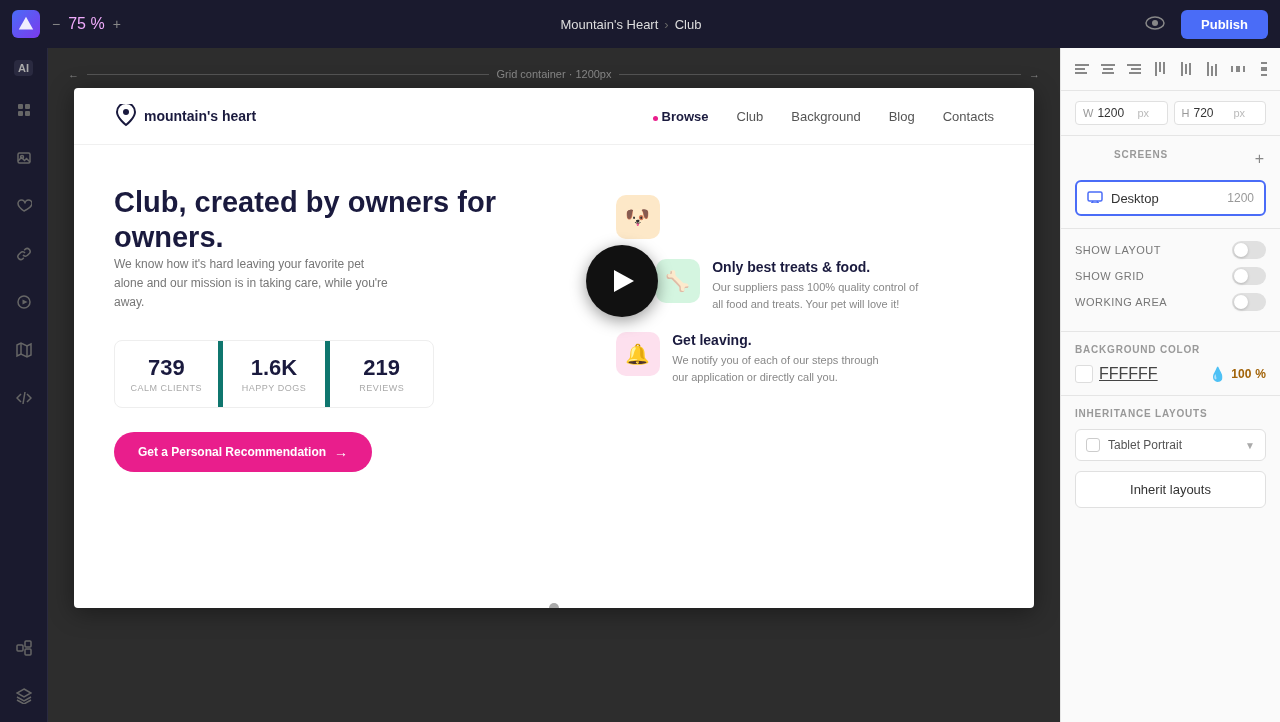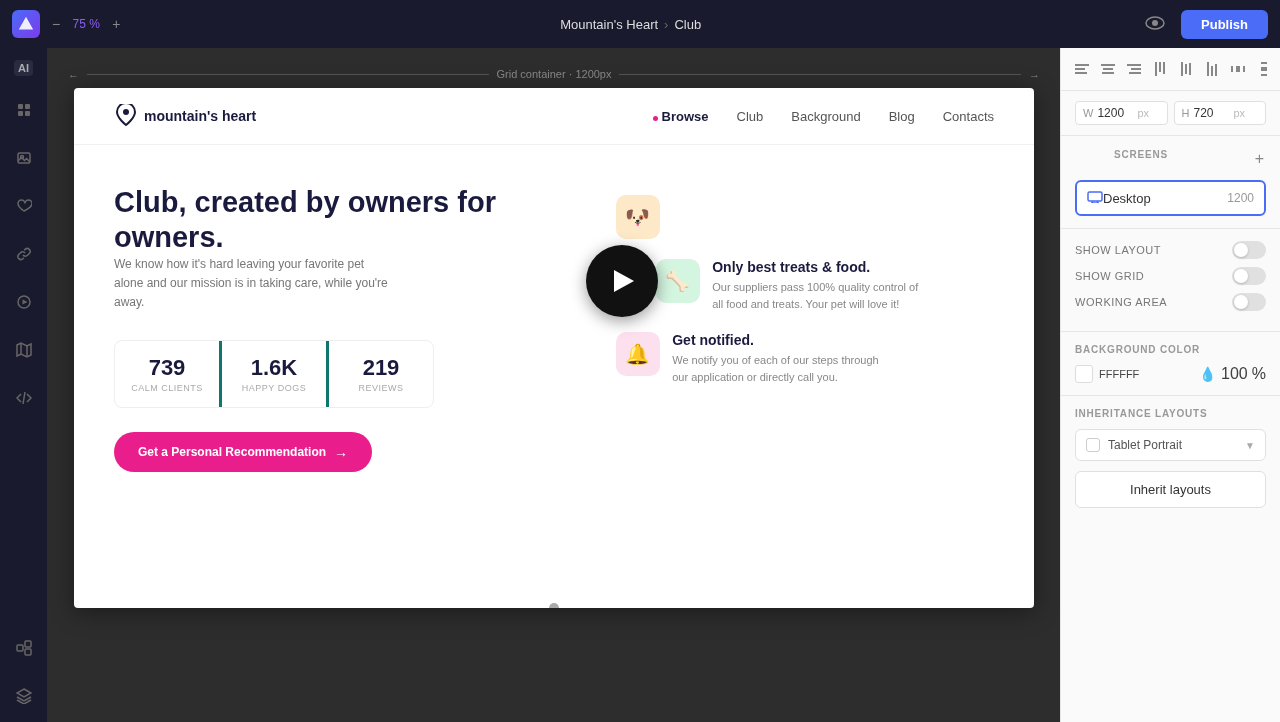--- a/index.html
+++ b/index.html
@@ -17,21 +17,21 @@
     }
     .topbar-left { display: flex; align-items: center; gap: 8px; }
     .topbar-center { display: flex; align-items: center; gap: 6px; color: #aaa; font-size: 13px; }
     .topbar-center span { color: #ddd; }
     .topbar-center .sep { color: #666; }
     .topbar-right { display: flex; align-items: center; gap: 8px; }
     .app-logo { width: 28px; height: 28px; background: linear-gradient(135deg, #4a6cf7, #7c3aed); border-radius: 6px; display: flex; align-items: center; justify-content: center; }
     .app-logo svg { width: 18px; height: 18px; fill: white; }
     .zoom-control { display: flex; align-items: center; gap: 4px; color: #ccc; font-size: 12px; }
     .zoom-btn { background: none; border: none; color: #888; cursor: pointer; font-size: 14px; padding: 2px 4px; }
-    .zoom-value { color: #8b5cf6; font-size: 12px; min-width: 36px; text-align: center; }
+    .zoom-value { color: #f0abfc; font-size: 16px; min-width: 36px; text-align: center; }
     .preview-btn { background: none; border: none; color: #888; cursor: pointer; padding: 4px 8px; }
     .publish-btn { background: #4a6cf7; color: white; border: none; border-radius: 6px; padding: 7px 20px; font-size: 13px; font-weight: 600; cursor: pointer; }
 
     
     .main-layout { display: flex; flex: 1; overflow: hidden; }
 
     
     .left-sidebar {
       width: 48px;
       background: #1a1a2e;
@@ -92,21 +92,21 @@
     .site-nav-links { display: flex; align-items: center; gap: 28px; }
     .nav-link { font-size: 13px; color: #555; text-decoration: none; cursor: pointer; }
     .nav-link.active { color: #1a1a3e; font-weight: 700; position: relative; }
     .nav-dot { width: 5px; height: 5px; background: #e91e8c; border-radius: 50%; display: inline-block; margin-right: 4px; }
 
     .site-hero { display: flex; padding: 40px 40px 30px; gap: 30px; }
     .hero-left { flex: 1; }
     .hero-title { font-size: 29px; font-weight: 800; color: #1a1a3e; line-height: 1.2; margin-bottom: 0; }
     .hero-desc { font-size: 12px; color: #777; line-height: 1.6; max-width: 280px; margin-bottom: 28px; }
     .stats-row { display: flex; gap: 0; background: white; border: 1px solid #eee; border-radius: 8px; overflow: hidden; max-width: 320px; }
-    .stat-item { flex: 1; padding: 14px 12px; text-align: center; border-right: 3px solid #0f766e; }
+    .stat-item { flex: 1; padding: 14px 12px; text-align: center; border-right: 5px solid #0f766e; }
     .stat-item:last-child { border-right: none; }
     .stat-value { font-size: 22px; font-weight: 800; color: #1a1a3e; }
     .stat-label { font-size: 9px; color: #aaa; text-transform: uppercase; letter-spacing: 0.5px; margin-top: 2px; }
     .cta-btn { display: inline-flex; align-items: center; gap: 8px; background: #e91e8c; color: white; border: none; border-radius: 24px; padding: 12px 24px; font-size: 12px; font-weight: 600; cursor: pointer; margin-top: 24px; }
     .cta-arrow { font-size: 14px; }
 
     .hero-right { flex: 0.8; position: relative; padding-top: 10px; }
     .feature-card { margin-bottom: 20px; }
     .feature-header { display: flex; align-items: flex-start; gap: 12px; margin-bottom: 4px; }
     .feature-icon { width: 44px; height: 44px; border-radius: 10px; display: flex; align-items: center; justify-content: center; font-size: 20px; flex-shrink: 0; }
@@ -173,21 +173,21 @@
     .dim-input { border: none; outline: none; font-size: 12px; color: #333; width: 36px; background: transparent; }
     .dim-unit { font-size: 11px; color: #bbb; }
 
     .panel-section { padding: 12px 14px; border-bottom: 1px solid #e5e5e5; }
     .panel-section-title { font-size: 10px; font-weight: 700; color: #999; text-transform: uppercase; letter-spacing: 0.8px; margin-bottom: 10px; }
 
     
     .screen-item {
       display: flex;
       align-items: center;
-      gap: 0;
+      gap: 8px;
       background: white;
       border: 2px solid #4a6cf7;
       border-radius: 6px;
       padding: 8px 10px;
       cursor: pointer;
     }
     .screen-icon { color: #4a6cf7; font-size: 14px; }
     .screen-name { font-size: 13px; color: #333; font-weight: 500; flex: 1; }
     .screen-width { font-size: 12px; color: #999; }
     .add-screen-btn { background: none; border: none; cursor: pointer; color: #888; font-size: 16px; padding: 2px; }
@@ -201,24 +201,24 @@
       justify-content: space-between;
       margin-bottom: 8px;
     }
     .toggle-label { font-size: 11px; color: #777; font-weight: 500; text-transform: uppercase; letter-spacing: 0.5px; }
     .toggle { width: 34px; height: 18px; background: #e0e0e0; border-radius: 9px; position: relative; cursor: pointer; }
     .toggle-knob { width: 14px; height: 14px; background: white; border-radius: 50%; position: absolute; top: 2px; left: 2px; transition: left 0.2s; box-shadow: 0 1px 3px rgba(0,0,0,0.2); }
 
     
     .color-row { display: flex; align-items: center; gap: 6px; }
     .color-swatch { width: 18px; height: 18px; background: #fff; border: 1px solid #ddd; border-radius: 3px; cursor: pointer; }
-    .color-value { font-size: 11px; color: #444; font-weight: 500; flex: 1; }
+    .color-value { font-size: 16px; color: #444; font-weight: 500; flex: 1; text-decoration: underline; }
     .opacity-row { display: flex; align-items: center; gap: 4px; margin-left: auto; }
     .opacity-icon { font-size: 14px; color: #aaa; }
-    .opacity-value { font-size: 16px; color: #404040; font-weight: 400; }
+    .opacity-value { font-size: 12px; color: #a16207; font-weight: 700; }
 
     
     .inherit-section { padding: 12px 14px; }
     .inherit-title { font-size: 10px; font-weight: 700; color: #999; text-transform: uppercase; letter-spacing: 0.8px; margin-bottom: 10px; }
     .inherit-dropdown {
       display: flex;
       align-items: center;
       gap: 8px;
       background: white;
       border: 1px solid #e0e0e0;
@@ -416,21 +416,21 @@
                 <div class="feature-title">Only best treats &amp; food.</div>
                 <div class="feature-desc">Our suppliers pass 100% quality control of all food and treats. Your pet will love it!</div>
               </div>
             </div>
           </div>
 
           <div class="feature-card">
             <div class="feature-header">
               <div class="feature-icon pink">🔔</div>
               <div>
-                <div class="feature-title">Get notified.</div>
+                <div class="feature-title">Get leaving.</div>
                 <div class="feature-desc">We notify you of each of our steps through our application or directly call you.</div>
               </div>
             </div>
           </div>
         </div>
       </div>
 
       <div class="canvas-bottom-handle"></div>
     </div>
   </div>

